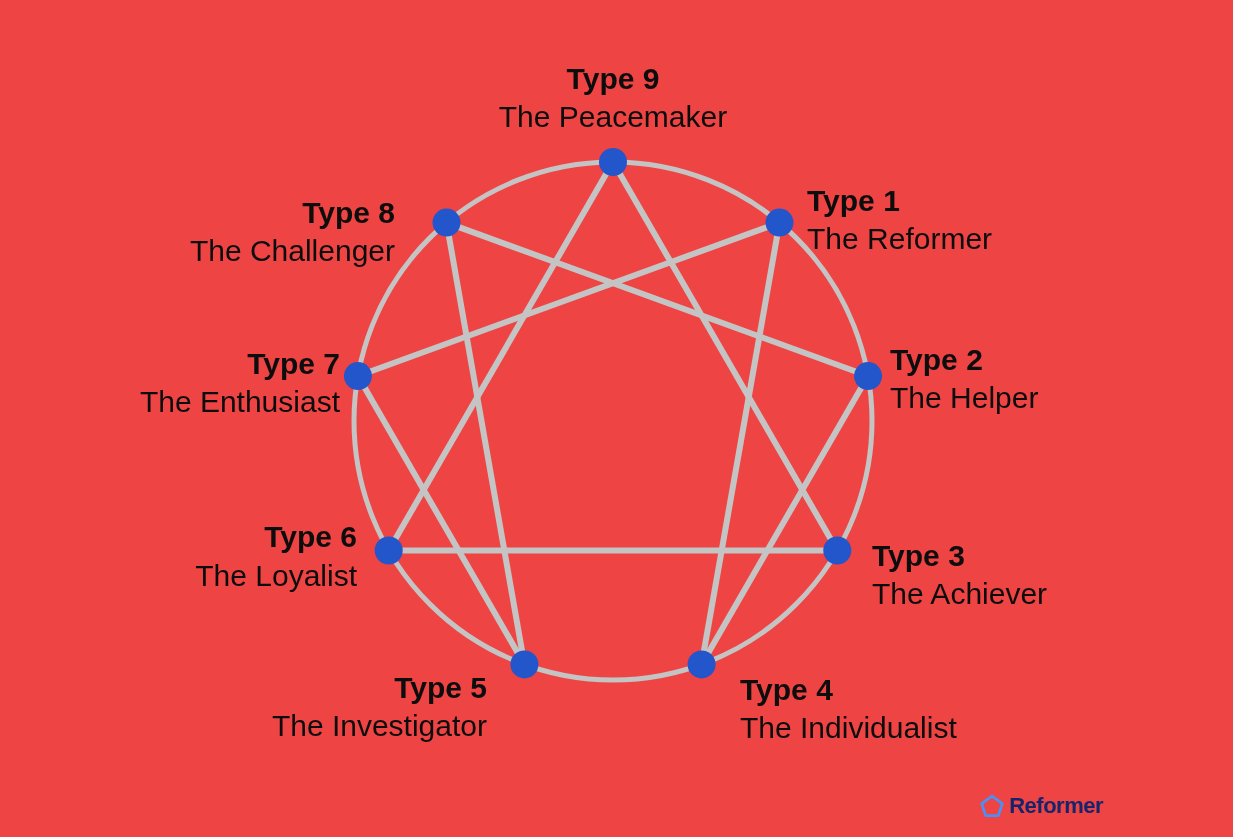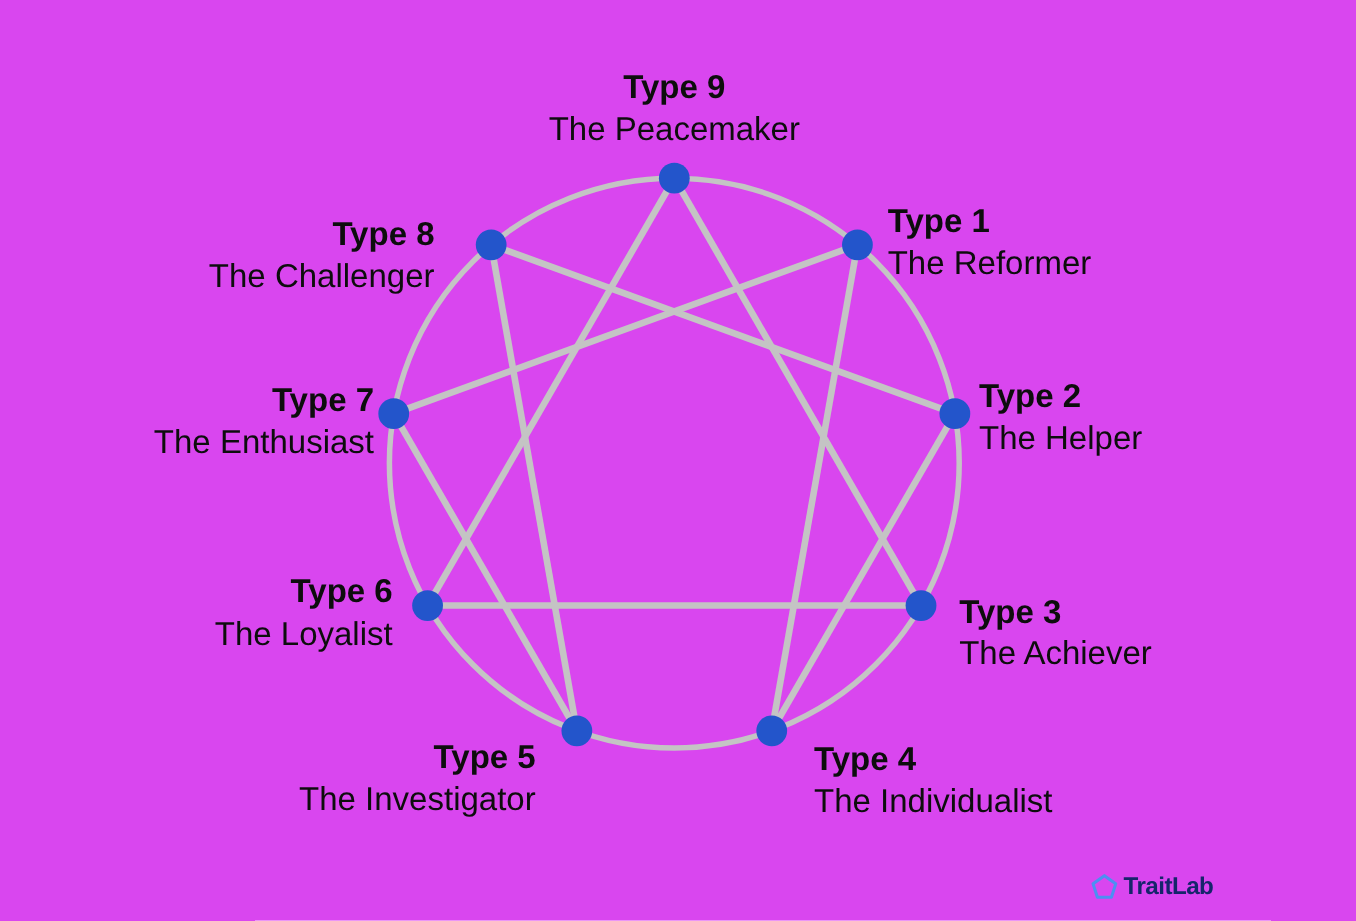--- a/index.html
+++ b/index.html
@@ -8,21 +8,21 @@
     background: #ffffff;
     width: 1233px;
     height: 837px;
     overflow: hidden;
     font-family: "Liberation Sans", sans-serif;
   }
   .stage {
     position: relative;
     width: 1233px;
     height: 837px;
-    background: #d946ef;
+    background: #ef4444;
   }
   svg.diagram {
     position: absolute;
     left: 0;
     top: 0;
   }
   text.tt {
     font-family: "Liberation Sans", sans-serif;
     font-size: 30px;
     font-weight: 700;
@@ -120,16 +120,16 @@
     <g>
       <text class="tt" x="395" y="223" text-anchor="end" fill="#0D0D0D">Type 8</text>
       <text class="ts" x="395" y="261" text-anchor="end" fill="#0D0D0D">The Challenger</text>
     </g>
   </svg>
 
   <div class="logo">
     <svg class="mark" viewBox="0 0 24 24">
       <polygon points="12,2.8 2.49,9.71 6.12,20.89 17.88,20.89 21.51,9.71" fill="none" stroke-width="2.6" stroke-linejoin="round" stroke="#4D8FF2"></polygon>
     </svg>
-    <span class="word" style="color: rgb(22, 37, 107);">TraitLab</span>
+    <span class="word" style="color: rgb(22, 37, 107);">Reformer</span>
   </div>
 
 </div>
 
 </body></html>

